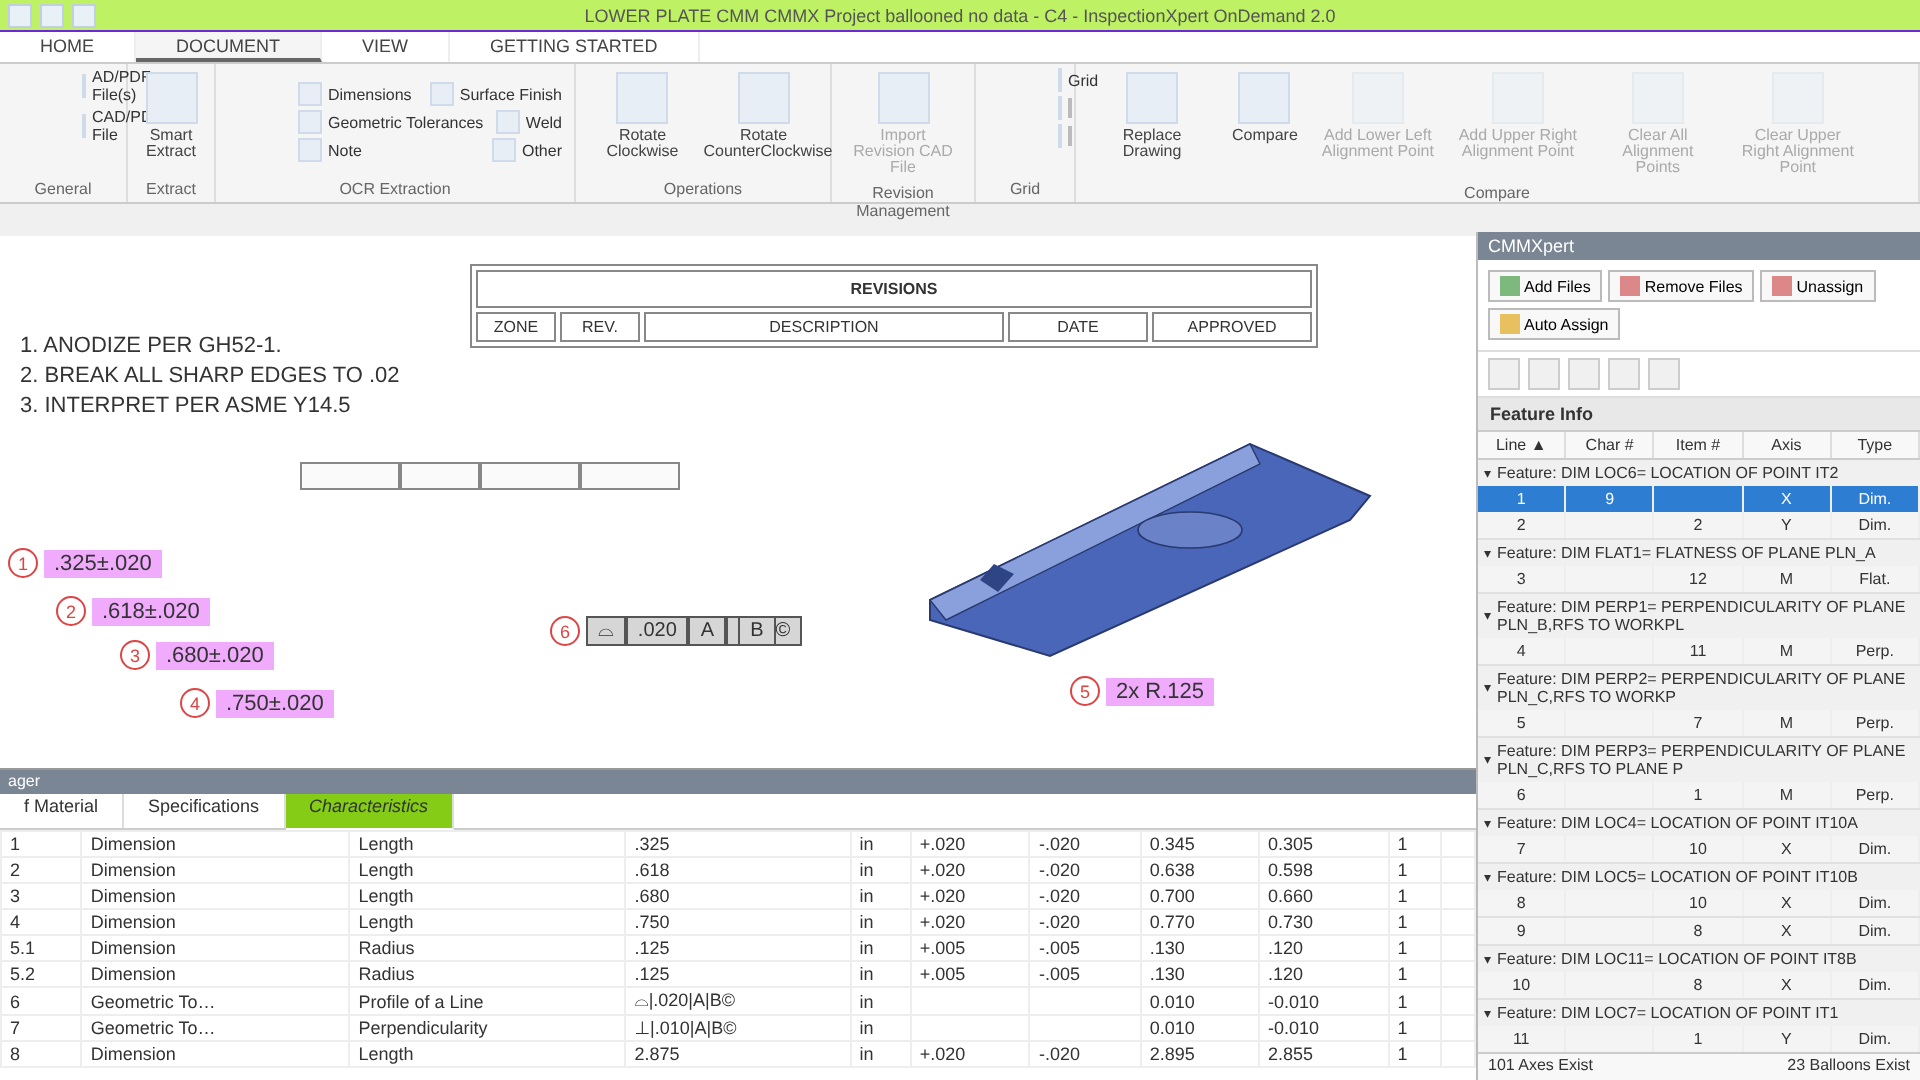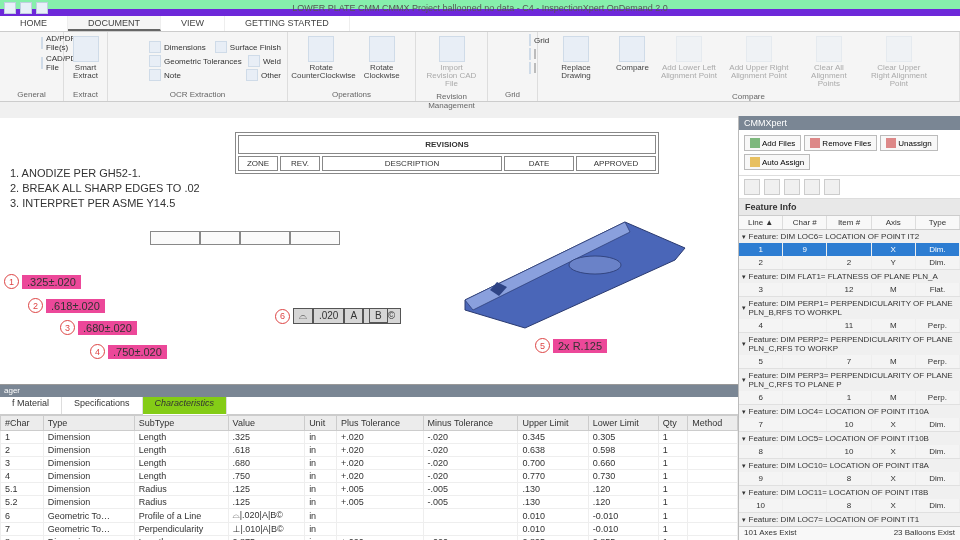--- a/index.html
+++ b/index.html
@@ -1,17 +1,17 @@
 <!DOCTYPE html>
 <html><head>
 <meta charset="utf-8">
 <style>
 * { box-sizing: border-box; margin: 0; padding: 0; font-family: "Segoe UI", Tahoma, sans-serif; }
 body { width: 960px; height: 540px; overflow: hidden; background: #f0f0f0; font-size: 10px; color: #333; position: relative; }
-.titlebar { height: 16px; background: #86efac; border-bottom: 7px solid #6d28d9; text-align: center; font-size: 9px; line-height: 16px; color: #555; position: relative; }
+.titlebar { height: 16px; background: #bef264; border-bottom: 1px solid #6d28d9; text-align: center; font-size: 9px; line-height: 16px; color: #555; position: relative; }
 .titlebar .qat { position: absolute; left: 4px; top: 2px; display: flex; gap: 4px; }
 .titlebar .qat span { width: 12px; height: 12px; display: inline-block; background: #e8f0f8; border: 1px solid #c0d0e0; }
 .tabs { height: 16px; background: #fff; display: flex; border-bottom: 1px solid #ccc; }
 .tabs .tab { padding: 2px 20px; font-size: 9px; color: #444; cursor: pointer; border-right: 1px solid #eee; }
 .tabs .tab.active { background: #f5f5f5; border-bottom: 2px solid #666; }
 .ribbon { height: 70px; background: #f5f5f5; border-bottom: 1px solid #ccc; display: flex; }
 .rgroup { border-right: 1px solid #ddd; padding: 2px 6px; display: flex; flex-direction: column; justify-content: space-between; }
 .rgroup .items { display: flex; gap: 6px; flex: 1; }
 .rgroup .glabel { font-size: 8px; color: #666; text-align: center; padding-top: 2px; }
 .rbtn { display: flex; flex-direction: column; align-items: center; justify-content: flex-start; padding: 2px; cursor: pointer; min-width: 30px; }
@@ -22,21 +22,21 @@
 .rsmall .sicon { width: 12px; height: 12px; background: #e8eef6; border: 1px solid #cfdbe8; }
 .doctab { height: 16px; background: #000000; color: #fff; display: flex; align-items: flex-end; margin-top: 16px; }
 .doctab .dt { padding: 2px 10px; font-size: 8px; background: #8a97a4; }
 .workarea { position: absolute; top: 118px; left: 0; right: 222px; bottom: 156px; background: #fff; overflow: hidden; }
 .revtable { position: absolute; top: 14px; left: 235px; border: 1px solid #888; background: #fff; font-size: 8px; }
 .revtable th, .revtable td { border: 1px solid #888; padding: 2px 6px; text-align: center; }
 .revtable .rh { padding: 4px 40px; }
 .notes { position: absolute; top: 48px; left: 10px; font-size: 11px; line-height: 1.35; font-family: sans-serif; }
 .balloon { position: absolute; display: flex; align-items: center; }
 .balloon .num { width: 15px; height: 15px; border: 1.5px solid #d44; border-radius: 50%; color: #d44; display: flex; align-items: center; justify-content: center; font-size: 9px; margin-right: 3px; background: #fff; }
-.balloon .val { background: #ec4899; padding: 1px 5px; font-size: 11px; font-family: sans-serif; }
+.balloon .val { background: #f0abfc; padding: 1px 5px; font-size: 11px; font-family: sans-serif; }
 .gdt { background: #d6d6d6; display: flex; font-size: 10px; }
 .gdt span { border: 1px solid #555; padding: 1px 5px; }
 .part3d { position: absolute; top: 92px; left: 455px; width: 240px; height: 130px; }
 .dimstrip { position: absolute; left: 150px; top: 113px; width: 200px; height: 14px; }
 .dimstrip span { display: inline-block; height: 14px; border: 1px solid #888; background: #fafafa; }
 .charmgr { position: absolute; left: 0; right: 222px; bottom: 0; height: 156px; background: #fff; border-top: 1px solid #999; display: flex; flex-direction: column; }
 .cmtitle { height: 12px; background: #7a8694; color: #fff; font-size: 8px; padding: 0 4px; line-height: 12px; }
 .cmtabs { height: 18px; display: flex; border-bottom: 1px solid #ccc; font-size: 9px; }
 .cmtabs div { padding: 1px 12px; border-right: 1px solid #ddd; cursor: pointer; }
 .cmtabs div.active { background: #84cc16; border-bottom: 1px solid #fff; margin-bottom: -1px; font-style: italic; }
@@ -130,25 +130,25 @@
           <span class="sicon"></span>
           <span>Other</span>
         </div>
     </div>
     <div class="glabel">OCR Extraction</div>
   </div>
   <div class="rgroup" style="width:128px">
     <div class="items">
       <div class="rbtn">
           <div class="ricon"></div>
+          <div class="rlabel">Rotate Clockwise</div>
+        </div>
+      <div class="rbtn">
+          <div class="ricon"></div>
           <div class="rlabel">Rotate CounterClockwise</div>
-        </div>
-      <div class="rbtn">
-          <div class="ricon"></div>
-          <div class="rlabel">Rotate Clockwise</div>
         </div>
     </div>
     <div class="glabel">Operations</div>
   </div>
   <div class="rgroup" style="width:72px">
     <div class="items">
       <div class="rbtn">
           <div class="ricon"></div>
           <div class="rlabel" style="color:#aaa">Import Revision CAD File</div>
         </div>
@@ -274,33 +274,20 @@
   <div class="cmtitle">ager</div>
   <div class="cmtabs">
     <div>f Material</div>
     <div>Specifications</div>
     <div class="active">Characteristics</div>
   </div>
   <div class="cgrid">
     <table id="char-table">
         <tbody>
           <tr>
-            <th>#Char</th>
-            <th>Type</th>
-            <th>SubType</th>
-            <th>Value</th>
-            <th>Unit</th>
-            <th>Plus Tolerance</th>
-            <th>Minus Tolerance</th>
-            <th>Upper Limit</th>
-            <th>Lower Limit</th>
-            <th>Qty</th>
-            <th>Method</th>
-          </tr>
-          <tr>
             <td>1</td>
             <td>Dimension</td>
             <td>Length</td>
             <td>.325</td>
             <td>in</td>
             <td>+.020</td>
             <td>-.020</td>
             <td>0.345</td>
             <td>0.305</td>
             <td>1</td>
@@ -543,24 +530,20 @@
         </div>
         <div class="fr">
       <div>8</div>
           <div></div>
           <div>10</div>
           <div>X</div>
           <div>Dim.</div>
         </div>
       </div>
       <div class="feat">
-    <div class="fh">
-          <span class="chv">▾</span>
-          <span>Feature: DIM LOC10= LOCATION OF POINT IT8A</span>
-        </div>
         <div class="fr">
       <div>9</div>
           <div></div>
           <div>8</div>
           <div>X</div>
           <div>Dim.</div>
         </div>
       </div>
       <div class="feat">
     <div class="fh">

